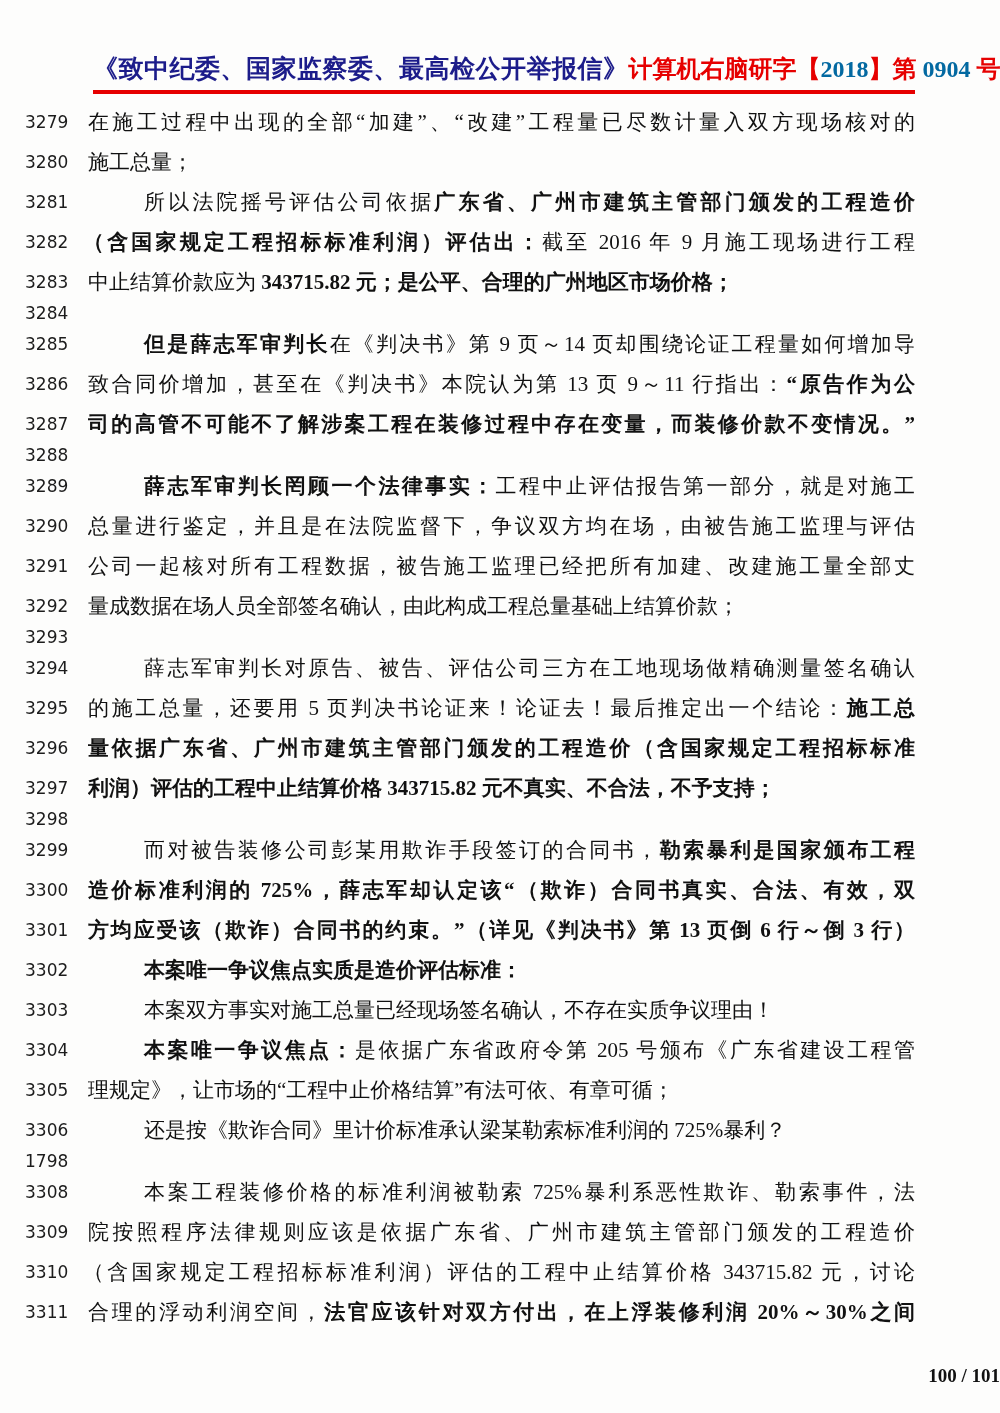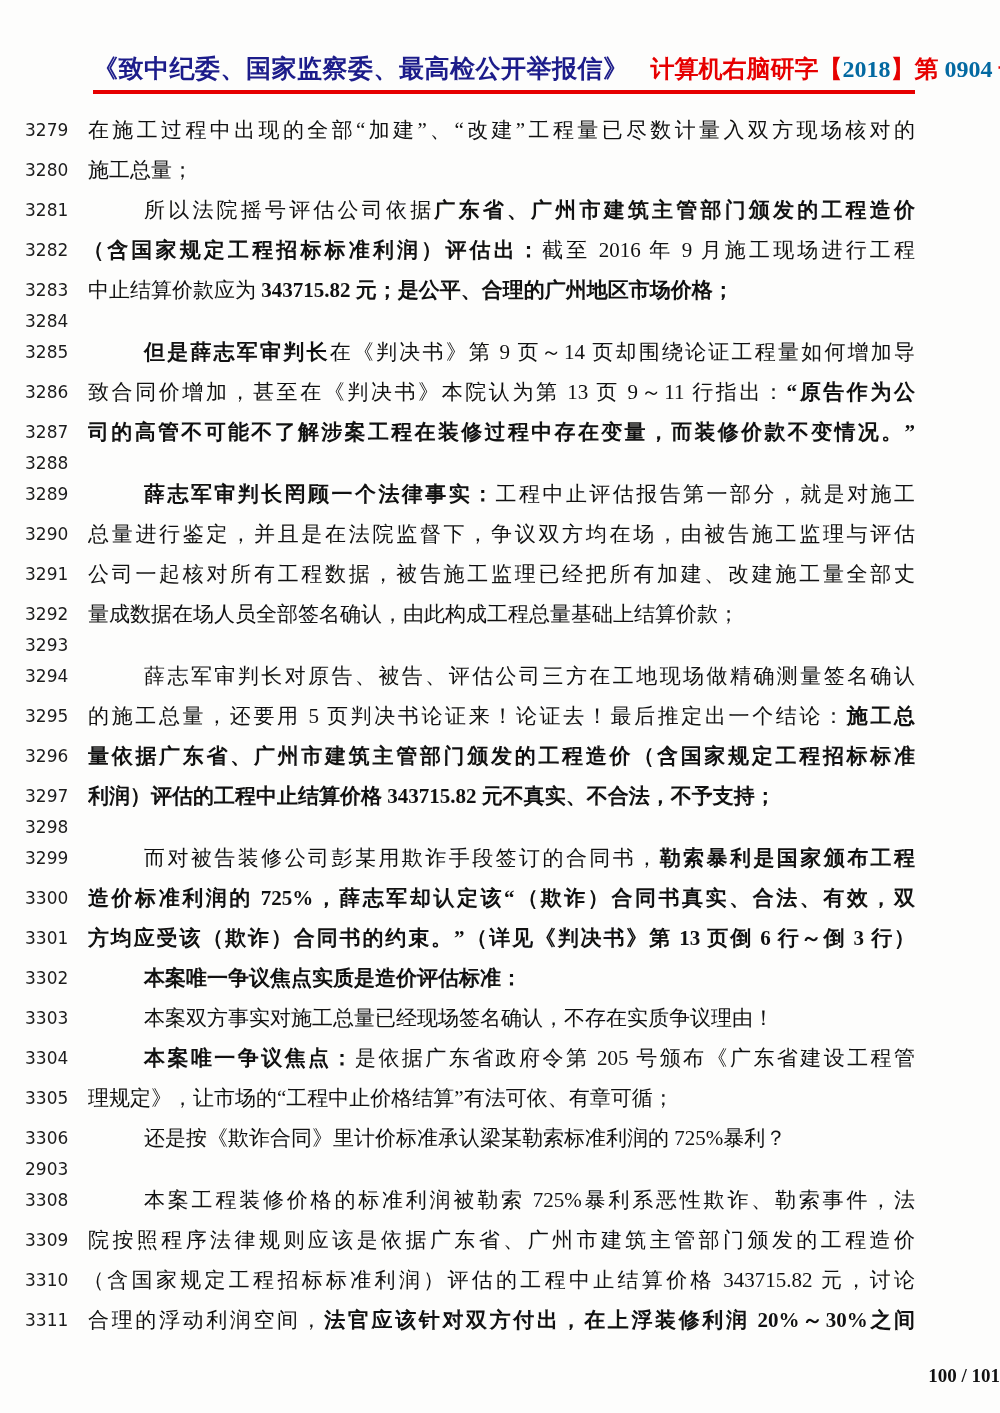--- a/index.html
+++ b/index.html
@@ -3,27 +3,27 @@
 <meta charset="utf-8">
 <style>
   html,body{margin:0;padding:0;background:#f3f1ee;}
   .page{
     width:1000px;height:1413px;margin:0 auto;background:#fdfdfc;
     position:relative;box-sizing:border-box;
     font-family:"Liberation Serif","DejaVu Serif",serif;
     color:#111;
   }
   .header{padding:52px 85px 0 93px;}
-  .hrow{display:flex;justify-content:space-between;align-items:baseline;gap:22px;}
+  .hrow{display:flex;justify-content:space-between;align-items:baseline;}
   .htitle{font-size:25px;font-weight:bold;color:#1c1c8a;letter-spacing:0.5px;white-space:nowrap;}
   .hdoc{font-size:24px;font-weight:bold;white-space:nowrap;}
   .hdoc .red{color:#e60000;}
   .hdoc .blk{color:#0369a1;}
   .redline{height:4px;background:#e60000;margin-top:5px;}
-  .body{margin-top:16px;}
+  .body{margin-top:8px;}
   .row{display:flex;height:40px;line-height:40px;overflow:hidden;}
   .row.empty{height:22px;line-height:22px;}
   .lnum{
     flex:0 0 63px;padding-left:25px;
     font-family:"DejaVu Sans","Liberation Sans",sans-serif;
     font-size:17px;color:#1c1c1c;
   }
   .ltext{
     flex:0 0 827px;max-width:827px;
     font-size:21px;white-space:nowrap;overflow:hidden;
@@ -155,21 +155,21 @@
       </div>
       <div class="row">
         <span class="lnum">3305</span>
         <span class="ltext"><span>理规定》，让市场的“工程中止价格结算”有法可依、有章可循；</span></span>
       </div>
       <div class="row indent">
         <span class="lnum">3306</span>
         <span class="ltext"><span>还是按《欺诈合同》里计价标准承认梁某勒索标准利润的 725%暴利？</span></span>
       </div>
       <div class="row empty">
-        <span class="lnum">2903</span>
+        <span class="lnum">1798</span>
       </div>
       <div class="row full indent">
         <span class="lnum">3308</span>
         <span class="ltext"><span>本案工程装修价格的标准利润被勒索 725%暴利系恶性欺诈、勒索事件，法</span></span>
       </div>
       <div class="row full">
         <span class="lnum">3309</span>
         <span class="ltext"><span>院按照程序法律规则应该是依据广东省、广州市建筑主管部门颁发的工程造价</span></span>
       </div>
       <div class="row full hang">

